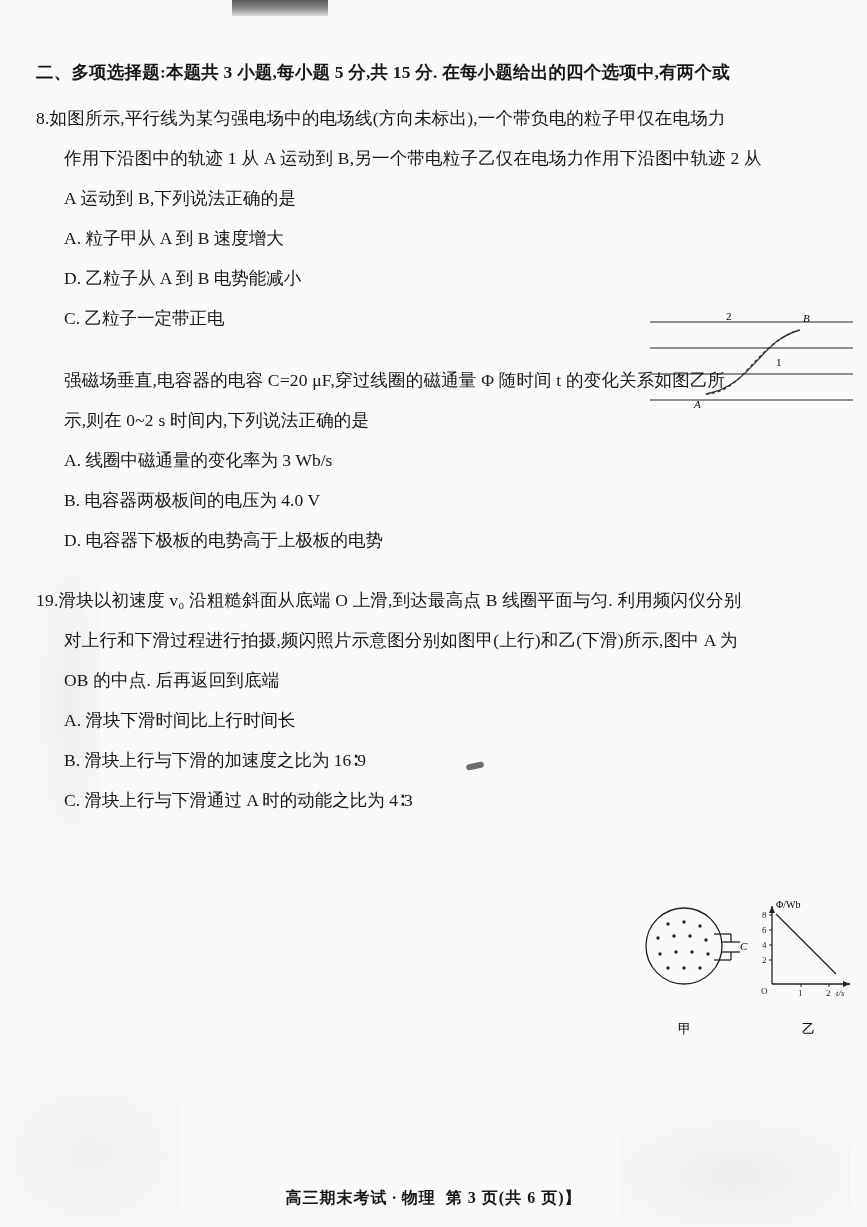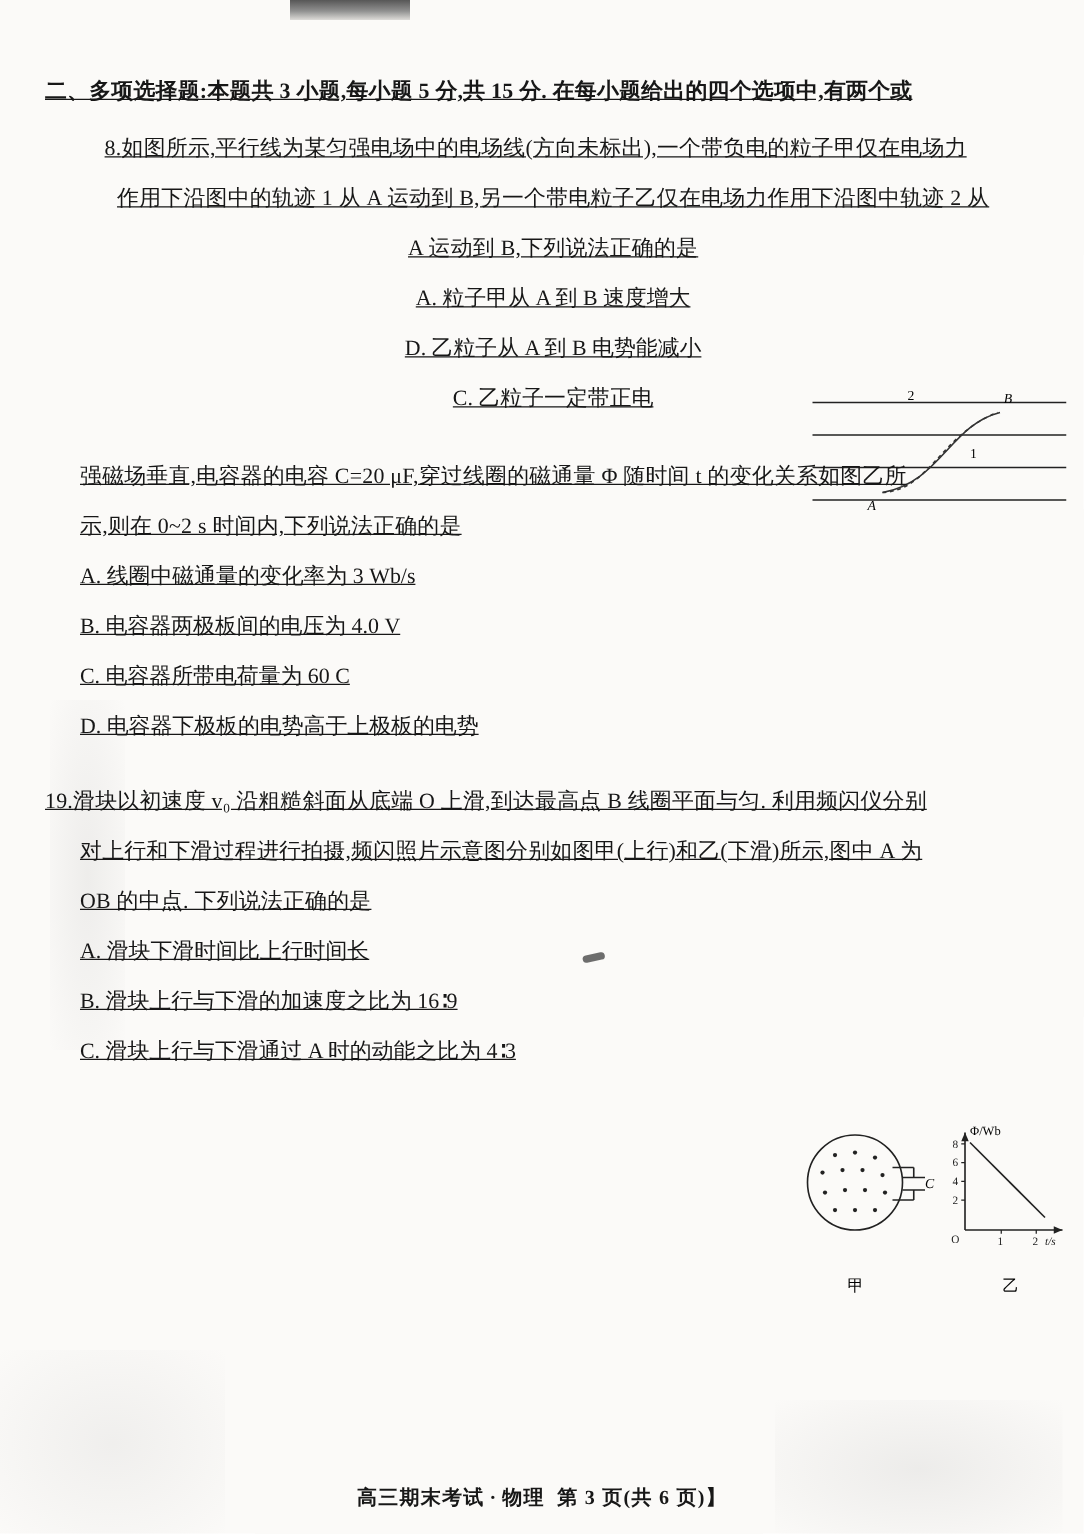--- a/index.html
+++ b/index.html
@@ -27,21 +27,20 @@
     width: 96px;
     height: 16px;
     background: linear-gradient(180deg, #3a3a3a 0%, #7d7d7d 55%, #d8d6d2 100%);
     opacity: .85;
   }
   .content {
     position: absolute;
     left: 0; top: 0; right: 0; bottom: 0;
     padding: 52px 46px 0 36px;
     box-sizing: border-box;
-    text-decoration: underline;
   }
   .para {
     font-size: 17.5px;
     line-height: 40px;
     letter-spacing: .2px;
   }
   .hang2 {
     padding-left: 28px;
   }
   .sec-title {
@@ -100,21 +99,21 @@
   <div class="top-smudge"></div>
   <div class="smudge1"></div>
   <div class="smudge2"></div>
   <div class="smudge3"></div>
   <div class="tick"></div>
 
   <div class="content">
 
     <div class="para sec-title">二、多项选择题:本题共 3 小题,每小题 5 分,共 15 分. 在每小题给出的四个选项中,有两个或</div>
 
-    <div class="q-block" style="margin-top:6px;text-align:center;">
+    <div class="q-block" style="margin-top:6px;">
       <div class="para">
         <span>8.</span><span>如图所示,平行线为某匀强电场中的电场线(方向未标出),一个带负电的粒子甲仅在电场力</span>
       </div>
       <div class="para hang2">作用下沿图中的轨迹 1 从 A 运动到 B,另一个带电粒子乙仅在电场力作用下沿图中轨迹 2 从</div>
       <div class="para hang2">A 运动到 B,下列说法正确的是</div>
       <div class="opt">A. 粒子甲从 A 到 B 速度增大</div>
       <div class="opt">D. 乙粒子从 A 到 B 电势能减小</div>
       <div class="opt">C. 乙粒子一定带正电</div>
 
       <div class="fig" style="left:612px; top:210px; width:210px; height:110px;">
@@ -133,21 +132,20 @@
           <text x="155" y="14" font-size="11" font-style="italic" font-family="'Liberation Serif',serif">B</text>
         </svg>
       </div>
     </div>
 
     <div class="q-block" style="margin-top:22px;">
       <div class="para hang2">强磁场垂直,电容器的电容 C=20 μF,穿过线圈的磁通量 Φ 随时间 t 的变化关系如图乙所</div>
       <div class="para hang2">示,则在 0~2 s 时间内,下列说法正确的是</div>
       <div class="opt">A. 线圈中磁通量的变化率为 3 Wb/s</div>
       <div class="opt">B. 电容器两极板间的电压为 4.0 V</div>
-      <div class="opt">C. 电容器所带电荷量为 60 C</div>
       <div class="opt">D. 电容器下极板的电势高于上极板的电势</div>
 
       <div class="fig" style="left:600px; top:538px; width:230px; height:140px;">
         <svg width="230" height="140" viewBox="0 0 230 140">
 
           <circle cx="48" cy="48" r="38" fill="none" stroke="#222" stroke-width="1.3"></circle>
           <g fill="#222">
             <circle cx="32" cy="26" r="1.7"></circle>
               <circle cx="48" cy="24" r="1.7"></circle>
               <circle cx="64" cy="28" r="1.7"></circle>
@@ -204,21 +202,21 @@
           <text x="166" y="135" font-size="13" font-family="'Liberation Sans',sans-serif">乙</text>
         </svg>
       </div>
     </div>
 
     <div class="q-block" style="margin-top:20px;">
       <div class="para">
         <span>19.</span><span>滑块以初速度 v₀ 沿粗糙斜面从底端 O 上滑,到达最高点 B 线圈平面与匀. 利用频闪仪分别</span>
       </div>
       <div class="para hang2">对上行和下滑过程进行拍摄,频闪照片示意图分别如图甲(上行)和乙(下滑)所示,图中 A 为</div>
-      <div class="para hang2">OB 的中点. 下列说法正确的是</div>
+      <div class="para hang2">OB 的中点. 后再返回到底端</div>
       <div class="opt">A. 滑块下滑时间比上行时间长</div>
       <div class="opt">B. 滑块上行与下滑的加速度之比为 16∶9</div>
       <div class="opt">C. 滑块上行与下滑通过 A 时的动能之比为 4∶3</div>
 
     </div>
   </div>
 
   <div class="footer">
     <span>高三期末考试</span><span class="sep">·</span><span>物理</span>&nbsp;&nbsp;<span>第 3 页(共 6 页)】</span>
   </div>

